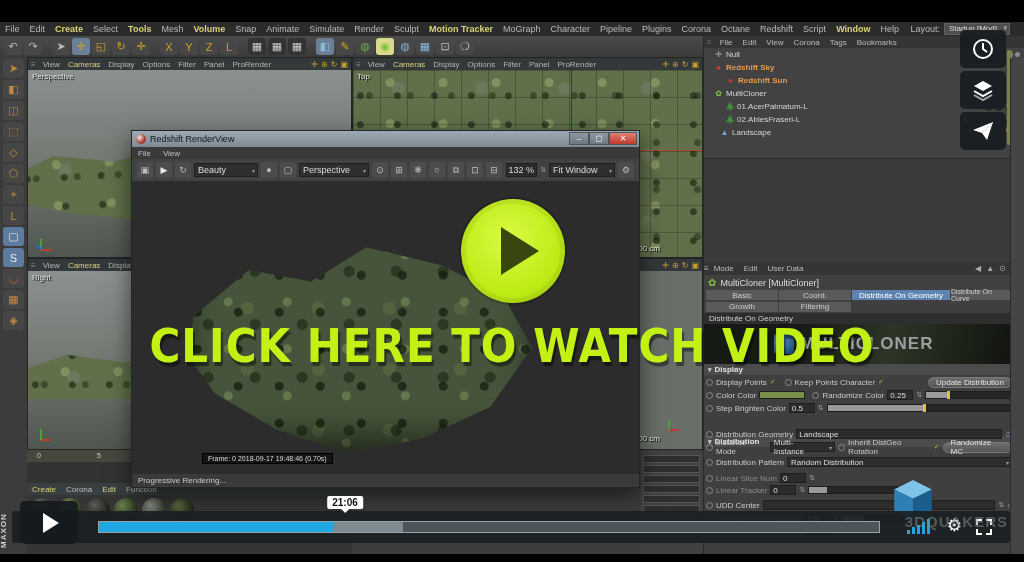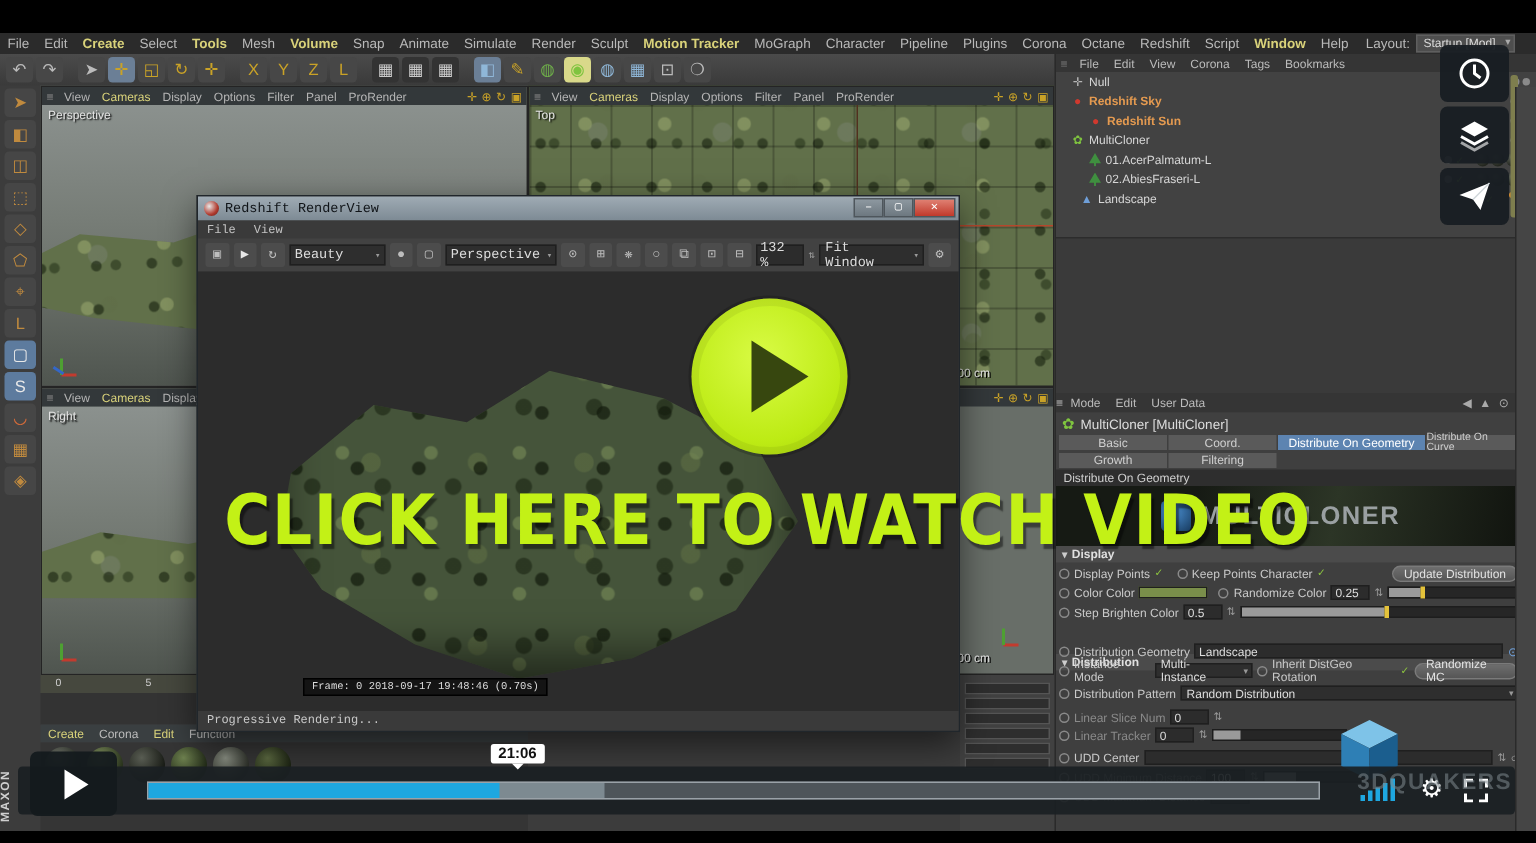--- a/index.html
+++ b/index.html
@@ -158,21 +158,21 @@
           color:#e2e2e2; font-size:8px; height:11px; padding:0 7px; display:inline-flex;
           align-items:center; }
   .swatch { width:46px; height:8px; background:#7a8f4a; border:1px solid #1f1f1f; }
   #amscroll { left:310px; top:277px; width:7px; height:240px; background:#2f2f2f; }
   #amscroll .th { position:absolute; left:1px; top:2px; width:5px; height:60px; background:#6a6a6a; }
   #rtabs { left:1010px; top:36px; width:14px; height:496px; background:#454545;
            border-left:1px solid #2a2a2a; }
 
   
   #rswin { left:131px; top:130px; width:509px; height:358px; background:#3d3d3d;
-           border:1px solid #20262b; box-shadow:0 8px 22px rgba(0,0,0,.55); z-index:20;font-family:Liberation Mono, monospace; }
+           border:1px solid #20262b; box-shadow:0 8px 22px rgba(0,0,0,.55); z-index:20; }
   #rstitle { left:0; top:0; width:100%; height:16px;
              background:linear-gradient(#9fabb4,#7d8a94); display:flex; align-items:center;
              font-size:9px; color:#101418; gap:4px; padding-left:4px; }
   #rstitle .appic { width:10px; height:10px; border-radius:50%;
                     background:radial-gradient(circle at 35% 35%, #e8e8e8, #b03a2e 60%, #5a1f1a); }
   #rsbtns { margin-left:auto; display:flex; height:13px; margin-right:2px; margin-top:-2px; }
   #rsbtns .wb { width:20px; display:flex; align-items:center; justify-content:center; font-size:8px;
                 color:#fff; background:linear-gradient(#8d98a0,#6d7880); border:1px solid #4e565c; }
   #rsbtns .close { background:linear-gradient(#e08173,#c0392b); width:28px; }
   #rsmenu { left:0; top:16px; width:100%; height:12px; background:#3a3a3a; display:flex;

